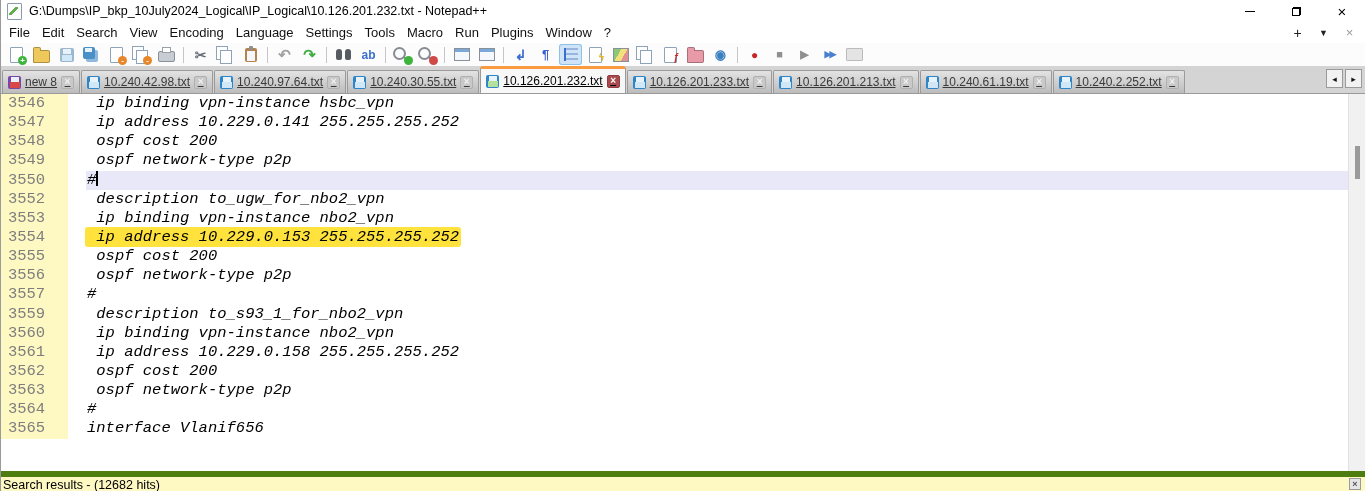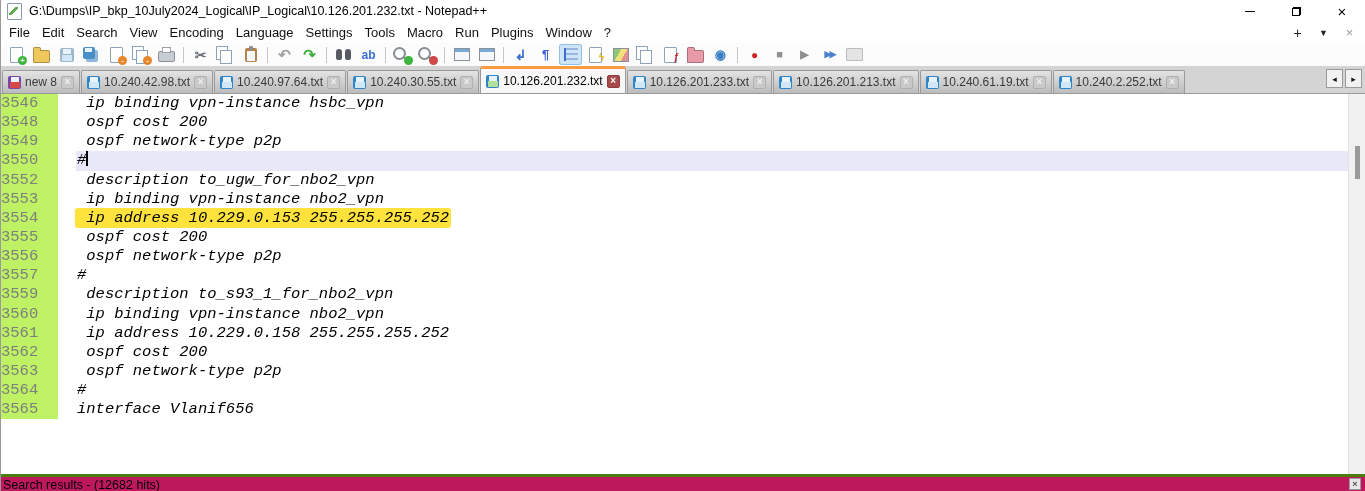--- a/index.html
+++ b/index.html
@@ -72,48 +72,48 @@
   .indent-shape{width:12px;height:13px;border-left:2px solid #3a6fd0;
     background:repeating-linear-gradient(to bottom,#9ab4e0 0 2px,transparent 2px 5px);}
   .kbd-shape{width:15px;height:11px;background:#e4e4e4;border:1px solid #bcbcbc;border-radius:1px;}
 
   
   .tabbar{flex:0 0 28px;height:28px;background:#d4d4d4;display:flex;align-items:flex-end;
     padding-left:1px;position:relative;border-bottom:1px solid #9a9a9a;box-sizing:border-box;}
   .tab-strip{display:flex;align-items:flex-end;}
   .tab{height:23px;display:flex;align-items:center;gap:4px;padding:0 5px;
     background:linear-gradient(#e3e3e3,#bcbcbc);border:1px solid #9a9a9a;border-bottom:none;
-    border-radius:2px 2px 0 0;margin-right:1px;font-size:12px;color:#3a3a3a;white-space:nowrap;box-sizing:border-box;}
+    border-radius:2px 2px 0 0;margin-right:1px;font-size:12px;color:#3a3a3a;white-space:nowrap;box-sizing:border-box;text-decoration:underline;}
   .tab .tab-floppy{width:13px;height:13px;flex:0 0 13px;}
   .tab.active{background:#f7f7f7;height:27px;border-top:3px solid #f99b3e;color:#000;border-radius:3px 3px 0 0;}
   .tab.active .tab-floppy{--l:#b2e09e;}
   .tab.modified .tab-floppy{--c:#7a46a8;--l:#d84848;}
   .tab-close{width:13px;height:13px;border-radius:2px;background:#c9c9c9;border:1px solid #b0b0b0;
     color:#f0f0f0;font-size:10px;font-weight:bold;display:flex;align-items:center;justify-content:center;
     line-height:1;box-sizing:border-box;}
   .tab.active .tab-close{background:#a8494c;border-color:#8f3d40;color:#fff;}
   .tab-scroll{position:absolute;right:3px;bottom:5px;display:flex;gap:2px;}
   .ts-btn{width:17px;height:19px;background:#f2f2f2;border:1px solid #9a9a9a;display:flex;
     align-items:center;justify-content:center;font-size:9px;color:#111;box-sizing:border-box;}
 
   
   .editor{flex:1;background:#fff;position:relative;overflow:hidden;
     font-family:"Liberation Mono","DejaVu Sans Mono",monospace;font-size:15.5px;line-height:19.15px;}
   .ed-line{display:flex;height:19.15px;align-items:stretch;}
-  .ln{width:51px;flex:0 0 51px;padding-right:6px;text-align:left;background:#bef264;color:#7e7e7e;box-sizing:content-box;}
+  .ln{width:51px;flex:0 0 51px;padding-right:16px;text-align:center;background:#fef9c3;color:#7e7e7e;box-sizing:content-box;}
   .bm{width:18px;flex:0 0 18px;background:#fff;}
   .ed-text{flex:1;white-space:pre;color:#000;padding-left:1px;font-style:italic;}
   .ed-line.current .ed-text{background:#e8e8f8;}
   .mark{background:#ffe33c;border-radius:3px;padding:1px 2px;margin:-1px -2px;}
   .caret{display:inline-block;width:2px;height:15px;background:#000;vertical-align:-2px;}
   .scrollbar{position:absolute;top:0;right:0;width:17px;height:100%;background:#f1f1f1;border-left:1px solid #e2e2e2;box-sizing:border-box;}
   .scroll-thumb{position:absolute;top:52px;left:6px;width:5px;height:33px;background:#9a9a9a;}
 
   
-  .searchbar{flex:0 0 14px;height:14px;background:#be185d;border-top:3px solid #4d7c0f;
+  .searchbar{flex:0 0 14px;height:14px;background:#fef9c3;border-top:6px solid #4d7c0f;
     position:relative;font-size:12.5px;color:#000;overflow:hidden;box-sizing:content-box;}
   .sr-text{position:absolute;left:2px;top:1px;white-space:nowrap;}
   .sr-close{position:absolute;right:4px;top:1px;width:12px;height:12px;background:#e6e6e6;border:1px solid #9a9a9a;
     font-size:9px;font-weight:bold;color:#555;display:flex;align-items:center;justify-content:center;box-sizing:border-box;}
 </style>
 </head>
 <body>
 
 <div class="app">
 
@@ -322,20 +322,25 @@
   </div>
 
   <div class="editor">
     <div>
         <div class="ed-line">
           <span class="ln">3546</span>
           <span class="bm"></span>
           <span class="ed-text"> ip binding vpn-instance hsbc_vpn</span>
         </div>
         <div class="ed-line">
+          <span class="ln">3547</span>
+          <span class="bm"></span>
+          <span class="ed-text"> ip address 10.229.0.141 255.255.255.252</span>
+        </div>
+        <div class="ed-line">
           <span class="ln">3548</span>
           <span class="bm"></span>
           <span class="ed-text"> ospf cost 200</span>
         </div>
         <div class="ed-line">
           <span class="ln">3549</span>
           <span class="bm"></span>
           <span class="ed-text"> ospf network-type p2p</span>
         </div>
         <div class="ed-line current">

